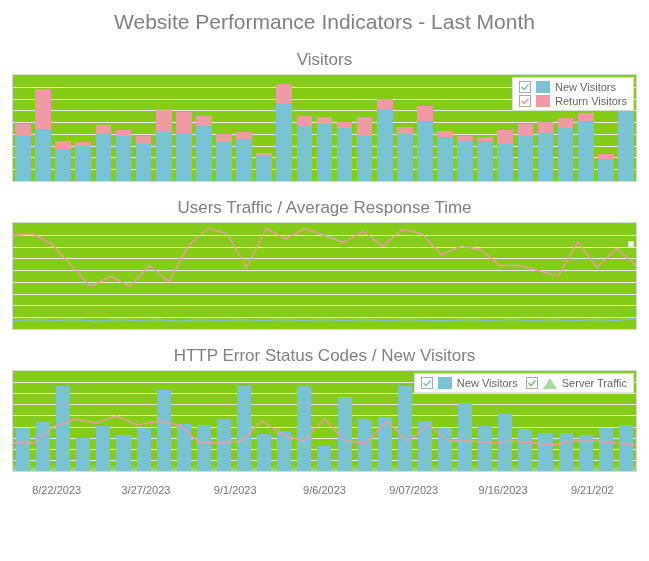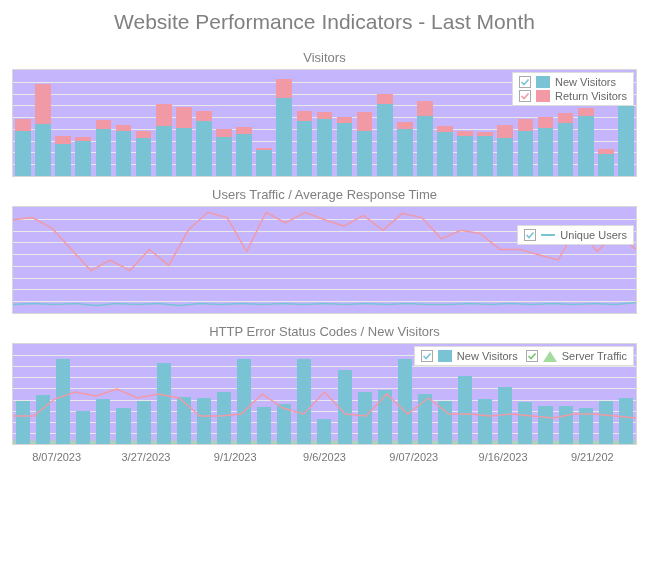--- a/index.html
+++ b/index.html
@@ -12,29 +12,29 @@
     color: #555;
   }
   .title {
     text-align: center;
     font-size: 21px;
     color: #808080;
     padding: 10px 0 12px;
   }
   .subtitle {
     text-align: center;
-    font-size: 13px;
+    font-size: 17px;
     color: #808080;
     padding: 4px 8px 4px;
   }
   .chart {
     position: relative;
-    margin: 0 12px 6px 12px;
+    margin: 0 12px 12px 12px;
     border: 1px solid #d8d8d8;
-    background: #c4b5fd;
+    background: #84cc16;
   }
   .chart.c1 { height: 108px; }
   .chart.c2 { height: 108px; }
   .chart.c3 { height: 102px; }
   .gridlines {
     position: absolute; inset: 0; pointer-events: none;
   }
   .gl { position: absolute; left: 0; right: 0; height: 1px; background: #e9e9e9; }
   .bar-area {
     position: absolute; left: 0; right: 0; bottom: 0; top: 0;
@@ -317,31 +317,20 @@
       <div class="gl" style="top: 55.5556%;"></div>
       <div class="gl" style="top: 66.6667%;"></div>
       <div class="gl" style="top: 77.7778%;"></div>
       <div class="gl" style="top: 88.8889%;"></div>
     </div>
   <svg class="lines" id="lines2" viewBox="0 0 625 108" preserveAspectRatio="none">
       <path d="M0,12.959999999999994L19.53125,10.799999999999997L39.0625,21.599999999999994L58.59375,43.2L78.125,64.8L97.65625,54L117.1875,64.8L136.71875,43.2L156.25,59.4L175.78125,23.75999999999999L195.3125,5.400000000000006L214.84375,10.799999999999997L234.375,45.36000000000001L253.90625,5.400000000000006L273.4375,16.200000000000003L292.96875,5.400000000000006L312.5,12.959999999999994L332.03125,19.440000000000012L351.5625,8.64L371.09375,23.75999999999999L390.625,6.480000000000004L410.15625,10.799999999999997L429.6875,32.400000000000006L449.21875,23.75999999999999L468.75,27L488.28125,43.2L507.8125,43.2L527.34375,48.599999999999994L546.875,54L566.40625,19.440000000000012L585.9375,45.36000000000001L605.46875,25.92L625,43.2" fill="none" stroke="#f19aa6" stroke-width="1.5"></path>
       <path d="M0,99.36L20.833333333333332,98.28L41.666666666666664,99.36L62.5,98.28L83.33333333333333,100.44L104.16666666666666,98.28L125,99.36L145.83333333333331,98.28L166.66666666666666,100.44L187.5,98.28L208.33333333333331,99.36L229.16666666666666,98.28L250,99.36L270.8333333333333,98.28L291.66666666666663,99.36L312.5,98.28L333.3333333333333,99.36L354.16666666666663,98.28L375,99.36L395.8333333333333,98.28L416.66666666666663,99.36L437.5,99.36L458.3333333333333,98.28L479.16666666666663,99.36L500,98.28L520.8333333333333,99.36L541.6666666666666,98.28L562.5,99.36L583.3333333333333,98.28L604.1666666666666,99.36L625,97.2" fill="none" stroke="#7ac3d4" stroke-width="1.5"></path>
     </svg>
   <div class="legend" id="leg2" style="top:18px; right:2px;">
-      <div class="legend-row">
-        <div class="chk">
-          <svg viewBox="0 0 10 10">
-            <polyline points="1.5,5 4,7.5 8.5,2.5" fill="none" stroke="#7ac3d4" stroke-width="1.6"></polyline>
-          </svg>
-        </div>
-        <div class="sw line blue">
-          <span></span>
-        </div>
-        <span>Unique Users</span>
-      </div>
     </div>
 </div>
 
 <div class="subtitle">HTTP Error Status Codes / New Visitors</div>
 <div class="chart c3">
   <div class="gridlines" id="g3">
       <div class="gl" style="top: 11.1111%;"></div>
       <div class="gl" style="top: 22.2222%;"></div>
       <div class="gl" style="top: 33.3333%;"></div>
       <div class="gl" style="top: 44.4444%;"></div>
@@ -471,20 +460,20 @@
             </div>
             <div class="sw tri"></div>
             <span>Server Traffic</span>
           </div>
         </div>
       </div>
     </div>
 </div>
 
 <div class="axis" id="axis">
-    <span>8/07/2023</span>
+    <span>8/22/2023</span>
     <span>3/27/2023</span>
     <span>9/1/2023</span>
     <span>9/6/2023</span>
     <span>9/07/2023</span>
     <span>9/16/2023</span>
     <span>9/21/202</span>
   </div>
 
 </body></html>

